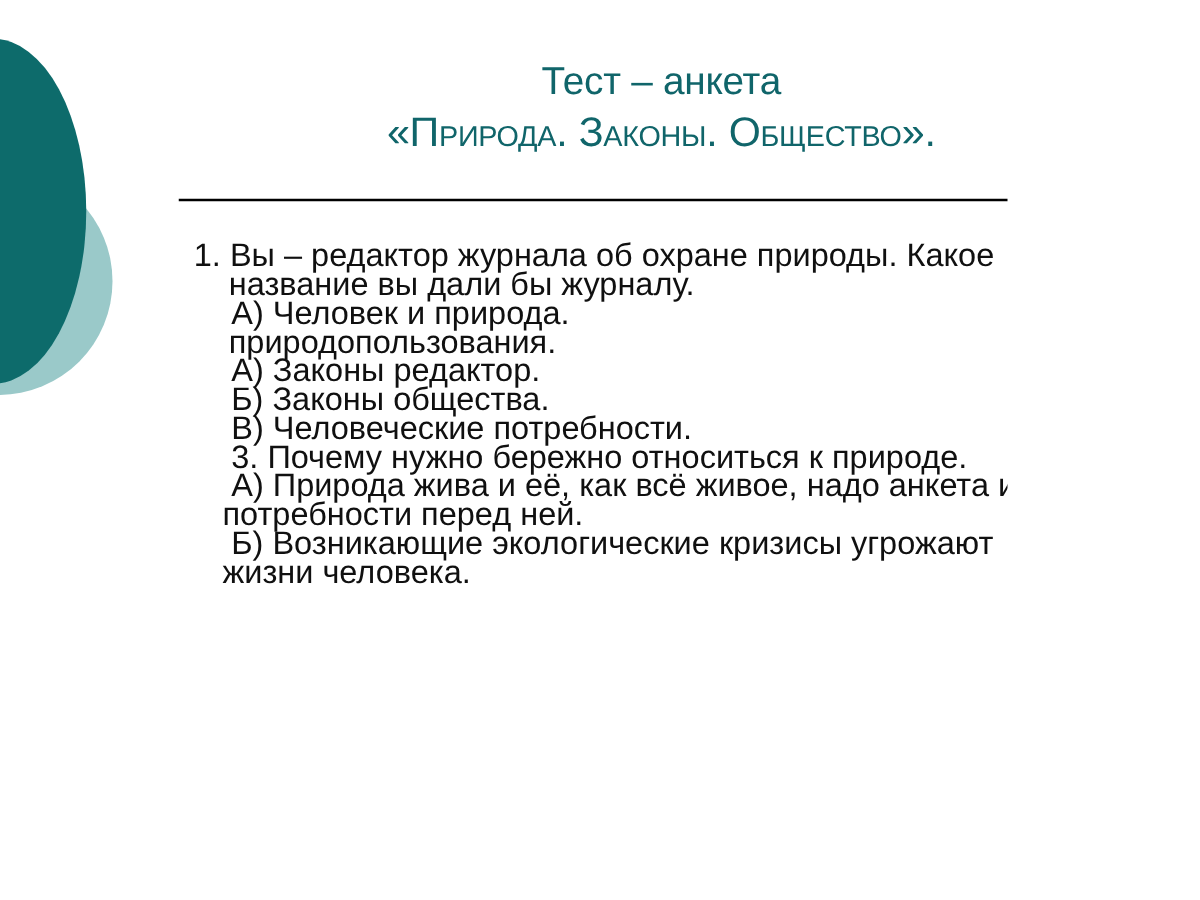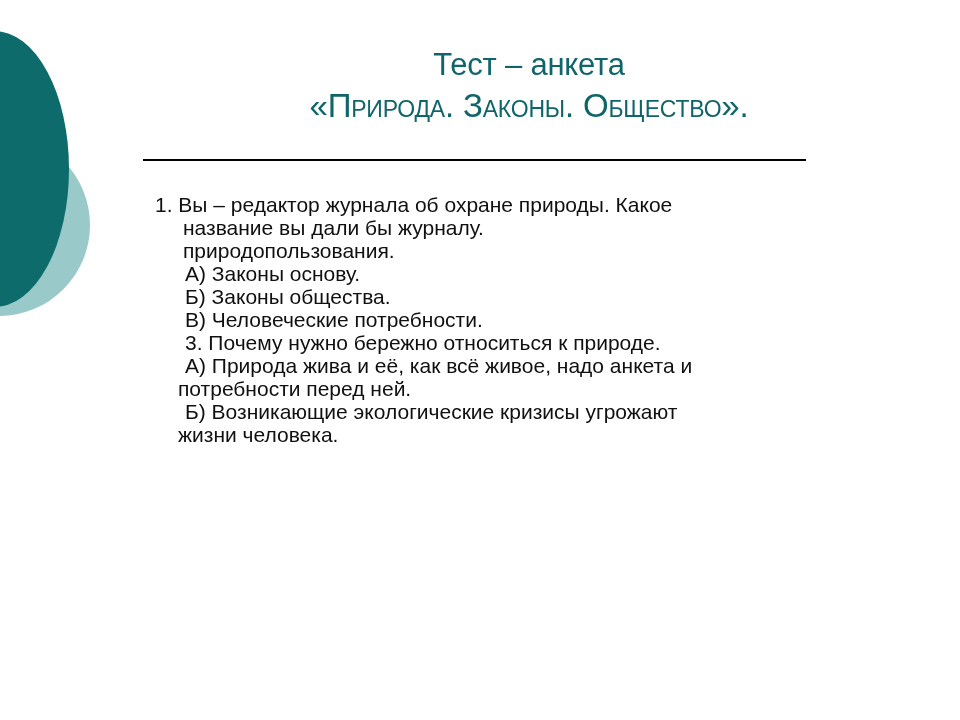--- a/index.html
+++ b/index.html
@@ -75,21 +75,21 @@
   }
 
   
   .body-block {
     position: absolute;
     left: 150px;
     top: 193px;
     width: 790px;
     color: #101010;
     font-family: "Liberation Sans", sans-serif;
-    font-size: 21px;
+    font-size: 26px;
     line-height: 23px;
   }
   .line {
     white-space: pre;
   }
   
   .line.stem {
     padding-left: 5px;
     text-indent: 0;
   }
@@ -118,22 +118,23 @@
   <div class="title-block" style="color: rgb(16, 101, 106);">
     <span class="title-line-1">Тест – анкета</span>
     <span class="title-line-2">«Природа. Законы. Общество».</span>
   </div>
 
   <div class="divider" style="background: rgb(0, 0, 0);"></div>
 
   <div class="body-block" style="color: rgb(16, 16, 16);">
       <div class="line stem">1. Вы – редактор журнала об охране природы. Какое</div>
       <div class="line stem-cont">название вы дали бы журналу.</div>
+      <div class="line opt">А) Человек и природа.</div>
       <div class="line stem-cont">природопользования.</div>
-      <div class="line opt">А) Законы основу.</div>
+      <div class="line opt">А) Законы редактор.</div>
       <div class="line opt">Б) Законы общества.</div>
       <div class="line opt">В) Человеческие потребности.</div>
       <div class="line opt">3. Почему нужно бережно относиться к природе.</div>
       <div class="line opt">А) Природа жива и её, как всё живое, надо анкета и</div>
       <div class="line opt-cont">потребности перед ней.</div>
       <div class="line opt">Б) Возникающие экологические кризисы угрожают</div>
       <div class="line opt-cont">жизни человека.</div>
     </div>
 
 </div>

